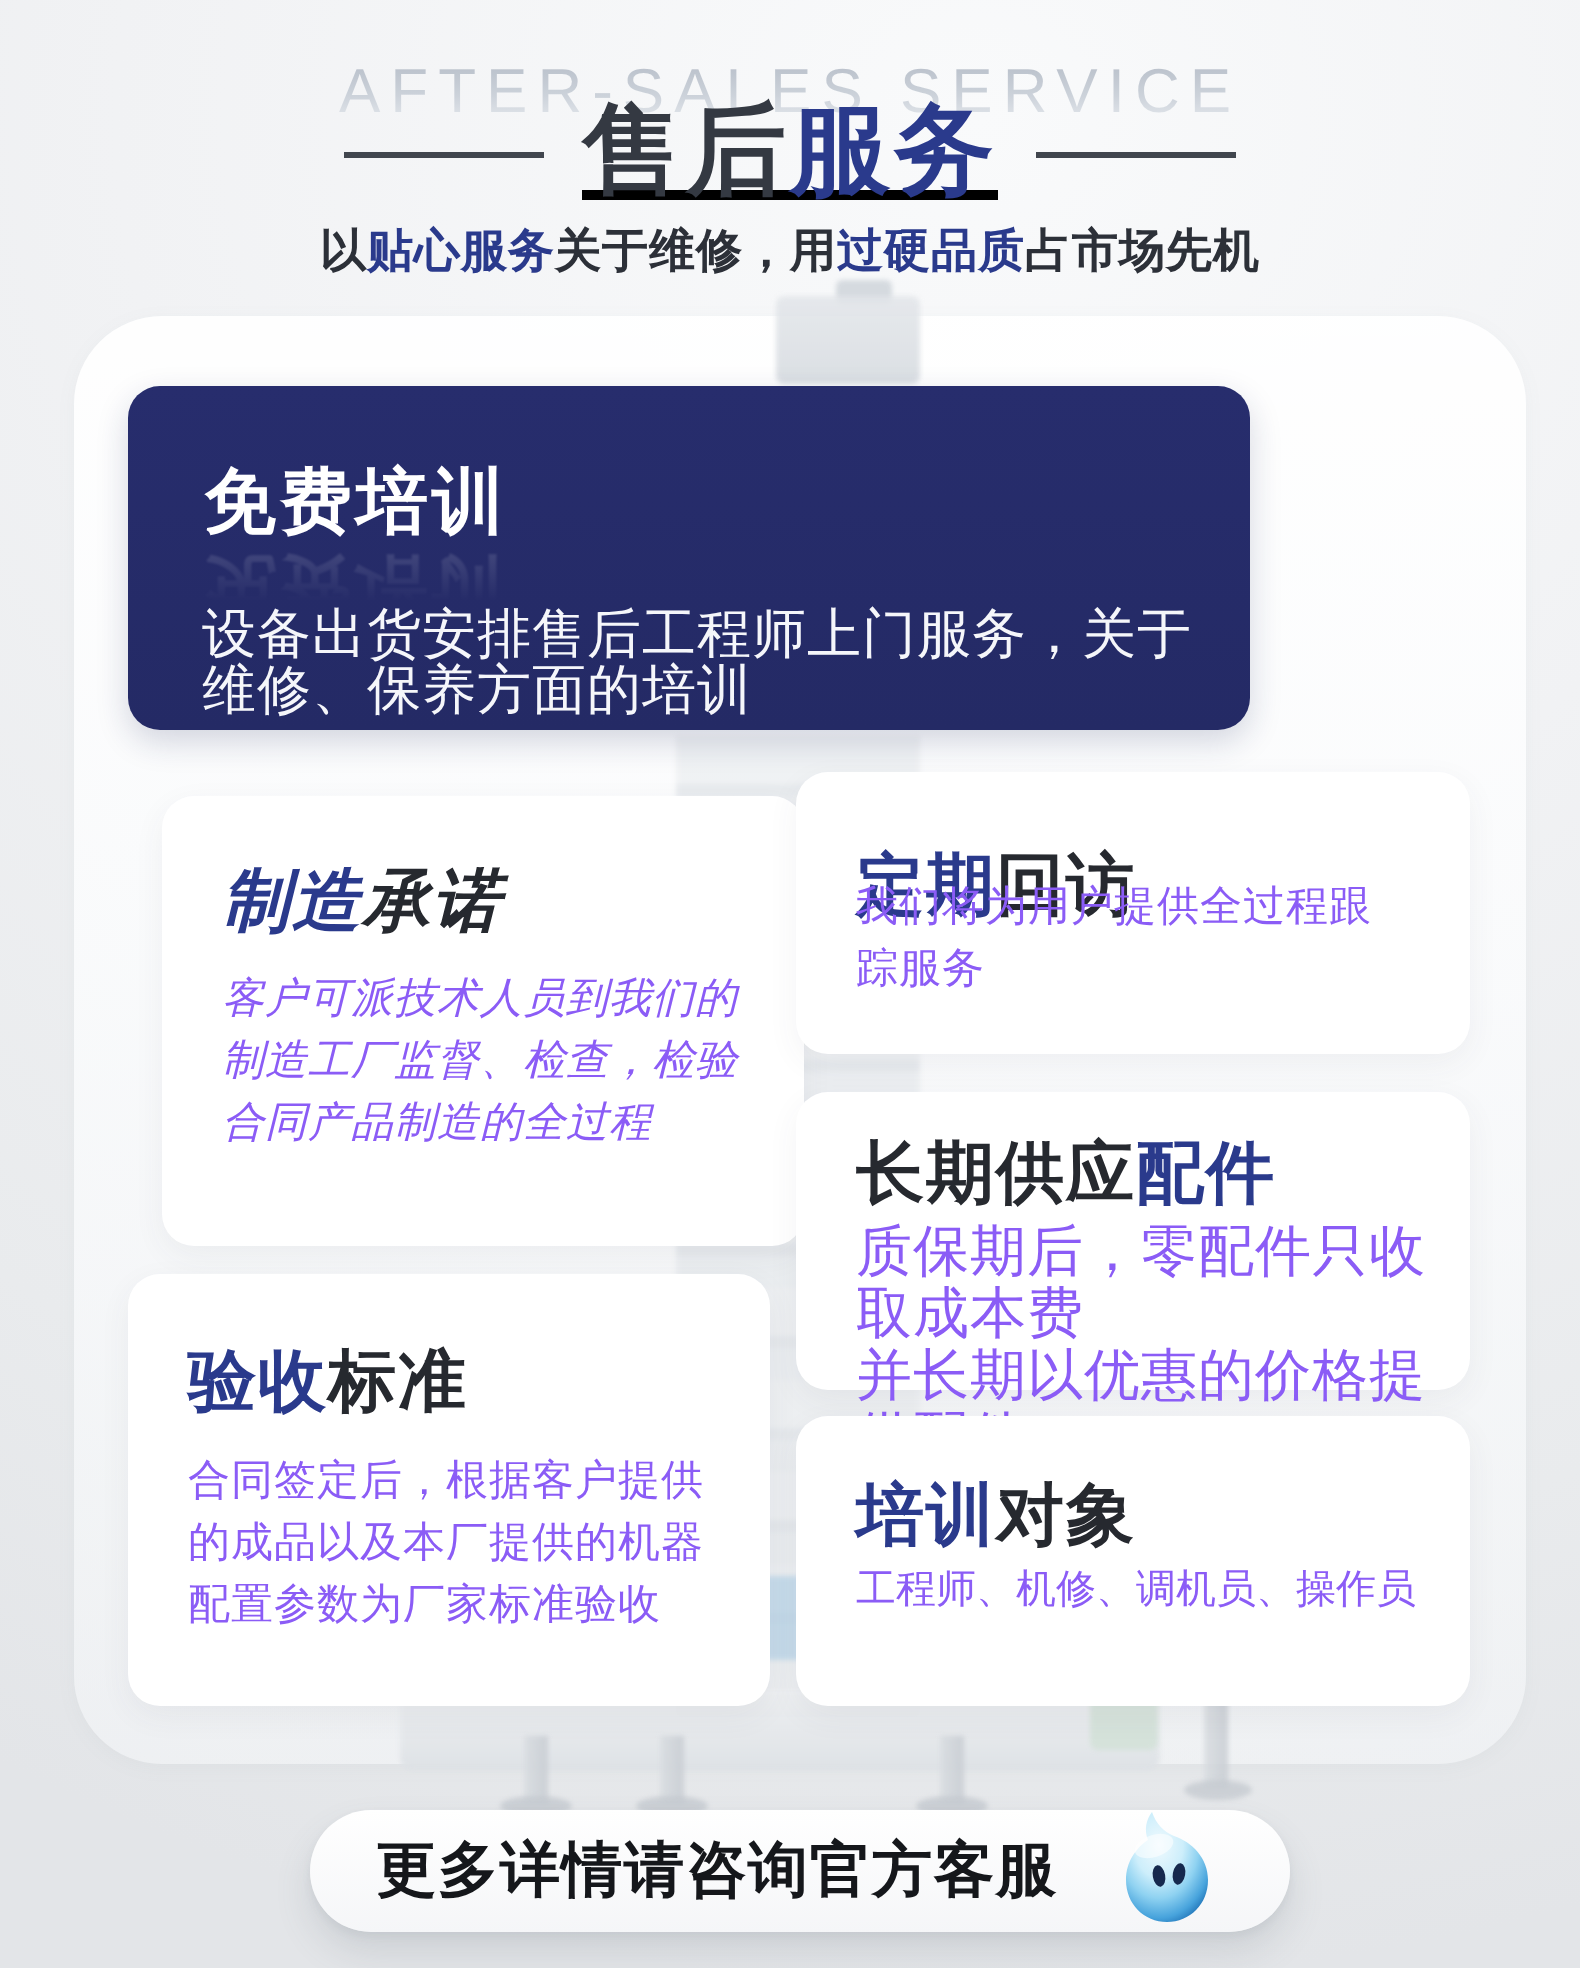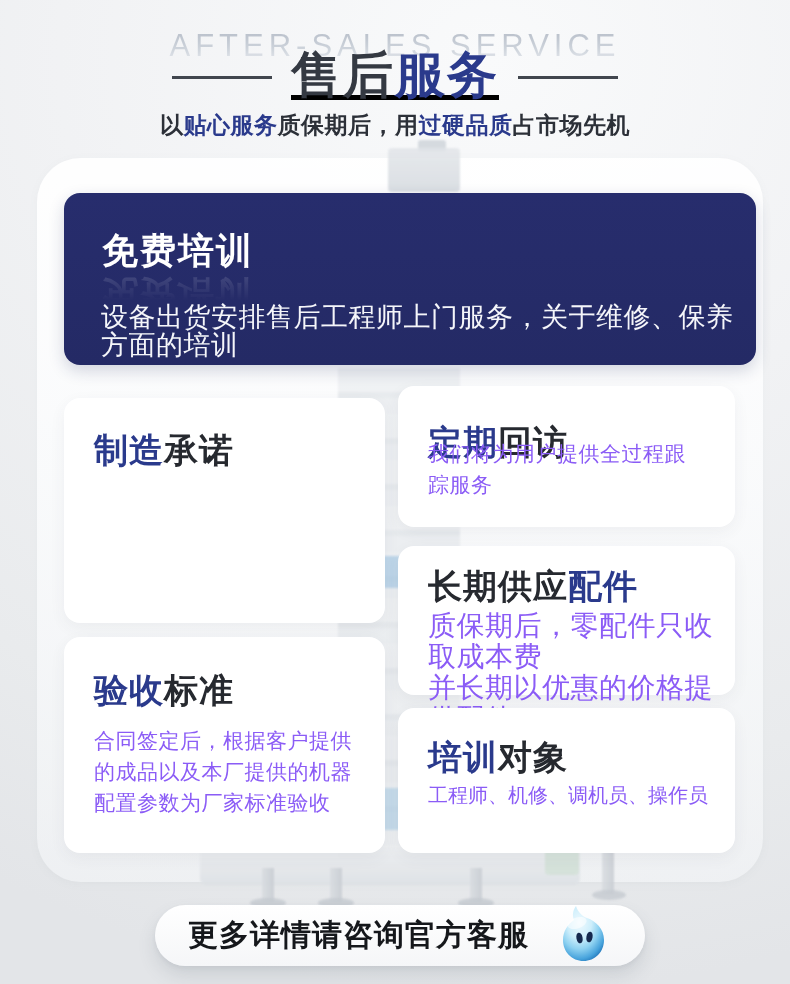--- a/index.html
+++ b/index.html
@@ -60,21 +60,21 @@
   .title-line.left  { left:172px; }
   .title-line.right { left:518px; }
   .subtitle {
     position:absolute; top:110px; left:0; width:100%; text-align:center;
     font-size:23px; line-height:30px; font-weight:600; color:#2c3038; letter-spacing:.5px; z-index:4;
   }
   .subtitle .em { font-weight:800; color:#2a3a8c; }
 
   
   .hero {
-    position:absolute; left:64px; top:193px; width:692px; height:172px;
+    position:absolute; left:64px; top:193px; width:561px; height:172px;
     background:linear-gradient(180deg,#272d6d,#242a65);
     border-radius:16px; z-index:5; box-shadow:0 6px 16px rgba(30,38,90,.18);
   }
   .hero-title {
     position:absolute; left:38px; top:34px;
     font-size:36px; font-weight:800; color:#ffffff; letter-spacing:2px;
   }
   .hero-title-reflection {
     position:absolute; left:38px; top:76px;
     font-size:36px; font-weight:800; color:#ffffff; letter-spacing:2px;
@@ -86,21 +86,21 @@
   .hero-desc {
     position:absolute; left:37px; right:10px; top:110px;
     font-size:27px; line-height:28px; color:#f5f6fa; letter-spacing:.5px;
   }
 
   
   .card {
     position:absolute; background:#ffffff; border-radius:16px; z-index:5;
     box-shadow:0 5px 16px rgba(60,70,90,.06);
   }
-  .card-mfg    { left:64px;  top:398px; width:321px; height:225px; }
+  .card-mfg    { left:81px;  top:398px; width:321px; height:225px;font-style:italic; }
   .card-visit  { left:398px; top:386px; width:337px; height:141px; }
   .card-parts  { left:398px; top:546px; width:337px; height:149px;text-decoration:underline; }
   .card-accept { left:64px;  top:637px; width:321px; height:216px; }
   .card-train  { left:398px; top:708px; width:337px; height:145px; }
 
   .card-title { position:absolute; left:30px; font-size:34px; font-weight:800; letter-spacing:1px; white-space:nowrap; }
   .card-title .seg-blue { color:#2a3a8c; }
   .card-title .seg-dark { color:#26292f; }
   .card-mfg    .card-title { top:30px; }
   .card-visit  .card-title { top:14px;margin-top:20px; }
@@ -154,33 +154,36 @@
     <div class="bg-shape bgm-foot bgm-foot4"></div>
   </div>
 
   <div class="title-en">AFTER-SALES SERVICE</div>
   <div class="title-zh">
     <span class="seg-dark">售后</span><span class="seg-blue">服务</span>
   </div>
   <div class="title-line left"></div>
   <div class="title-line right"></div>
   <div class="subtitle">
-    <span>以</span><span class="em">贴心服务</span><span>质保期后，用</span><span class="em">过硬品质</span><span>占市场先机</span>
+    <span>以</span><span class="em">贴心服务</span><span>关于维修，用</span><span class="em">过硬品质</span><span>占市场先机</span>
   </div>
 
   <div class="hero">
     <div class="hero-title">免费培训</div>
     <div class="hero-title-reflection">免费培训</div>
     <div class="hero-desc">设备出货安排售后工程师上门服务，关于维修、保养方面的培训</div>
   </div>
 
   <div class="card card-mfg">
     <div class="card-title">
       <span class="seg-blue">制造</span><span class="seg-dark">承诺</span>
     </div>
+    <div class="card-desc">客户可派技术人员到我们的
+制造工厂监督、检查，检验
+合同产品制造的全过程</div>
   </div>
 
   <div class="card card-visit">
     <div class="card-title">
       <span class="seg-blue">定期</span><span class="seg-dark">回访</span>
     </div>
     <div class="card-desc">我们将为用户提供全过程跟
 踪服务</div>
   </div>
 

